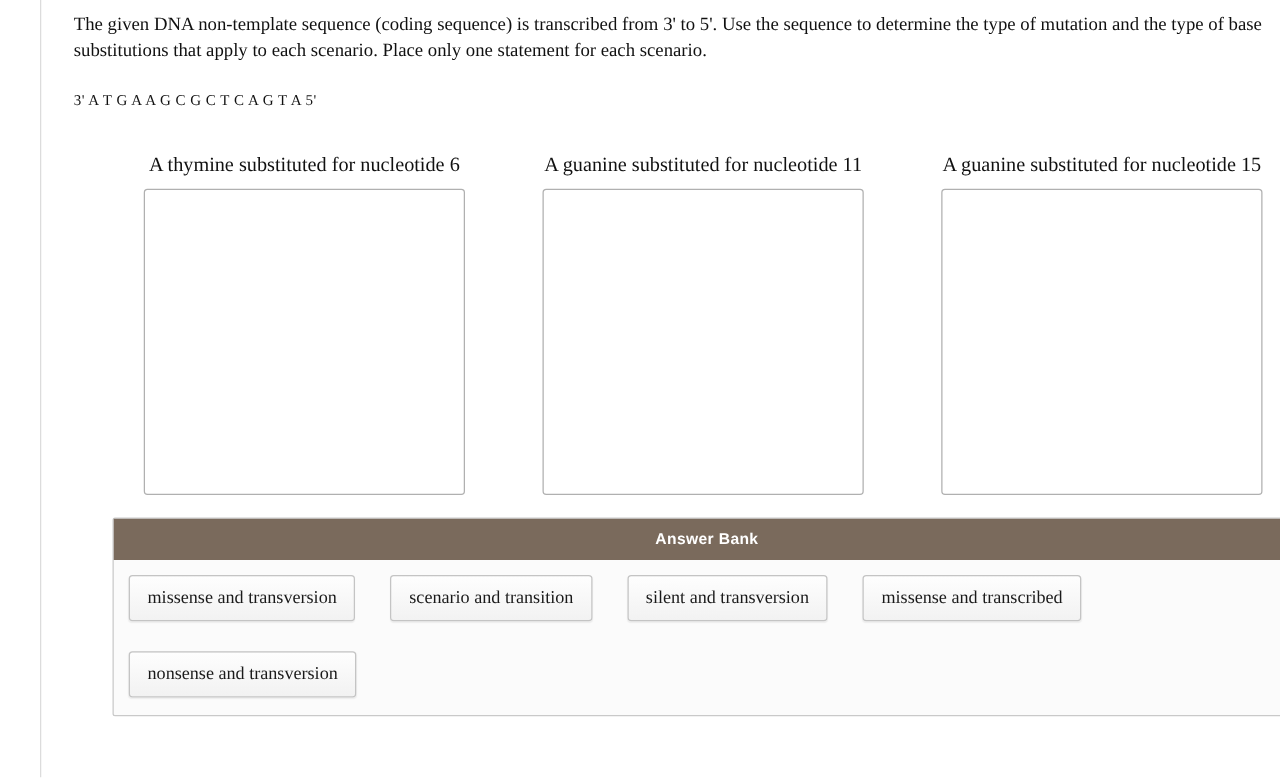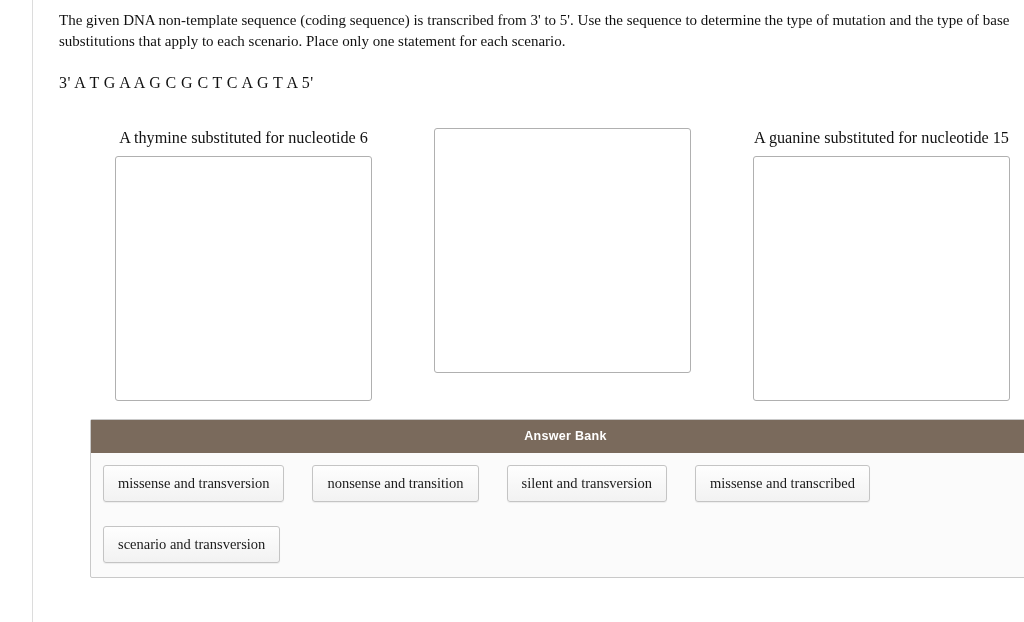--- a/index.html
+++ b/index.html
@@ -41,21 +41,21 @@
   }
   .prompt {
     font-size: 15px;
     line-height: 1.42;
     color: #111111;
     margin: 0;
     padding-top: 4px;
     max-width: 960px;
   }
   .sequence {
-    font-size: 16px;
+    font-size: 12px;
     line-height: 1.4;
     margin-top: 19px;
     letter-spacing: 0.4px;
     color: #111111;
   }
   .drop-area {
     margin-top: 34px;
     display: flex;
     gap: 16px;
     padding-left: 10px;
@@ -136,36 +136,37 @@
     <div class="sequence">3' A T G A A G C G C T C A G T A 5'</div>
 
     <div class="drop-area">
 
       <div class="drop-col">
         <div class="drop-label">A thymine substituted for nucleotide 6</div>
         <div class="drop-target"></div>
       </div>
 
       <div class="drop-col">
+        <div class="drop-label">A guanine substituted for nucleotide 11</div>
         <div class="drop-target"></div>
       </div>
 
       <div class="drop-col">
         <div class="drop-label">A guanine substituted for nucleotide 15</div>
         <div class="drop-target"></div>
       </div>
 
     </div>
 
     <div class="answer-bank">
       <div class="answer-bank-header">Answer Bank</div>
       <div class="answer-bank-body">
         <div class="answer-chip">missense and transversion</div>
-        <div class="answer-chip">nonsense and transition</div>
+        <div class="answer-chip">scenario and transition</div>
         <div class="answer-chip">silent and transversion</div>
         <div class="answer-chip">missense and transcribed</div>
         <div class="chip-row-spacer"></div>
-        <div class="answer-chip">scenario and transversion</div>
+        <div class="answer-chip">nonsense and transversion</div>
       </div>
     </div>
 
   </div>
 </div>
 
 </body></html>

